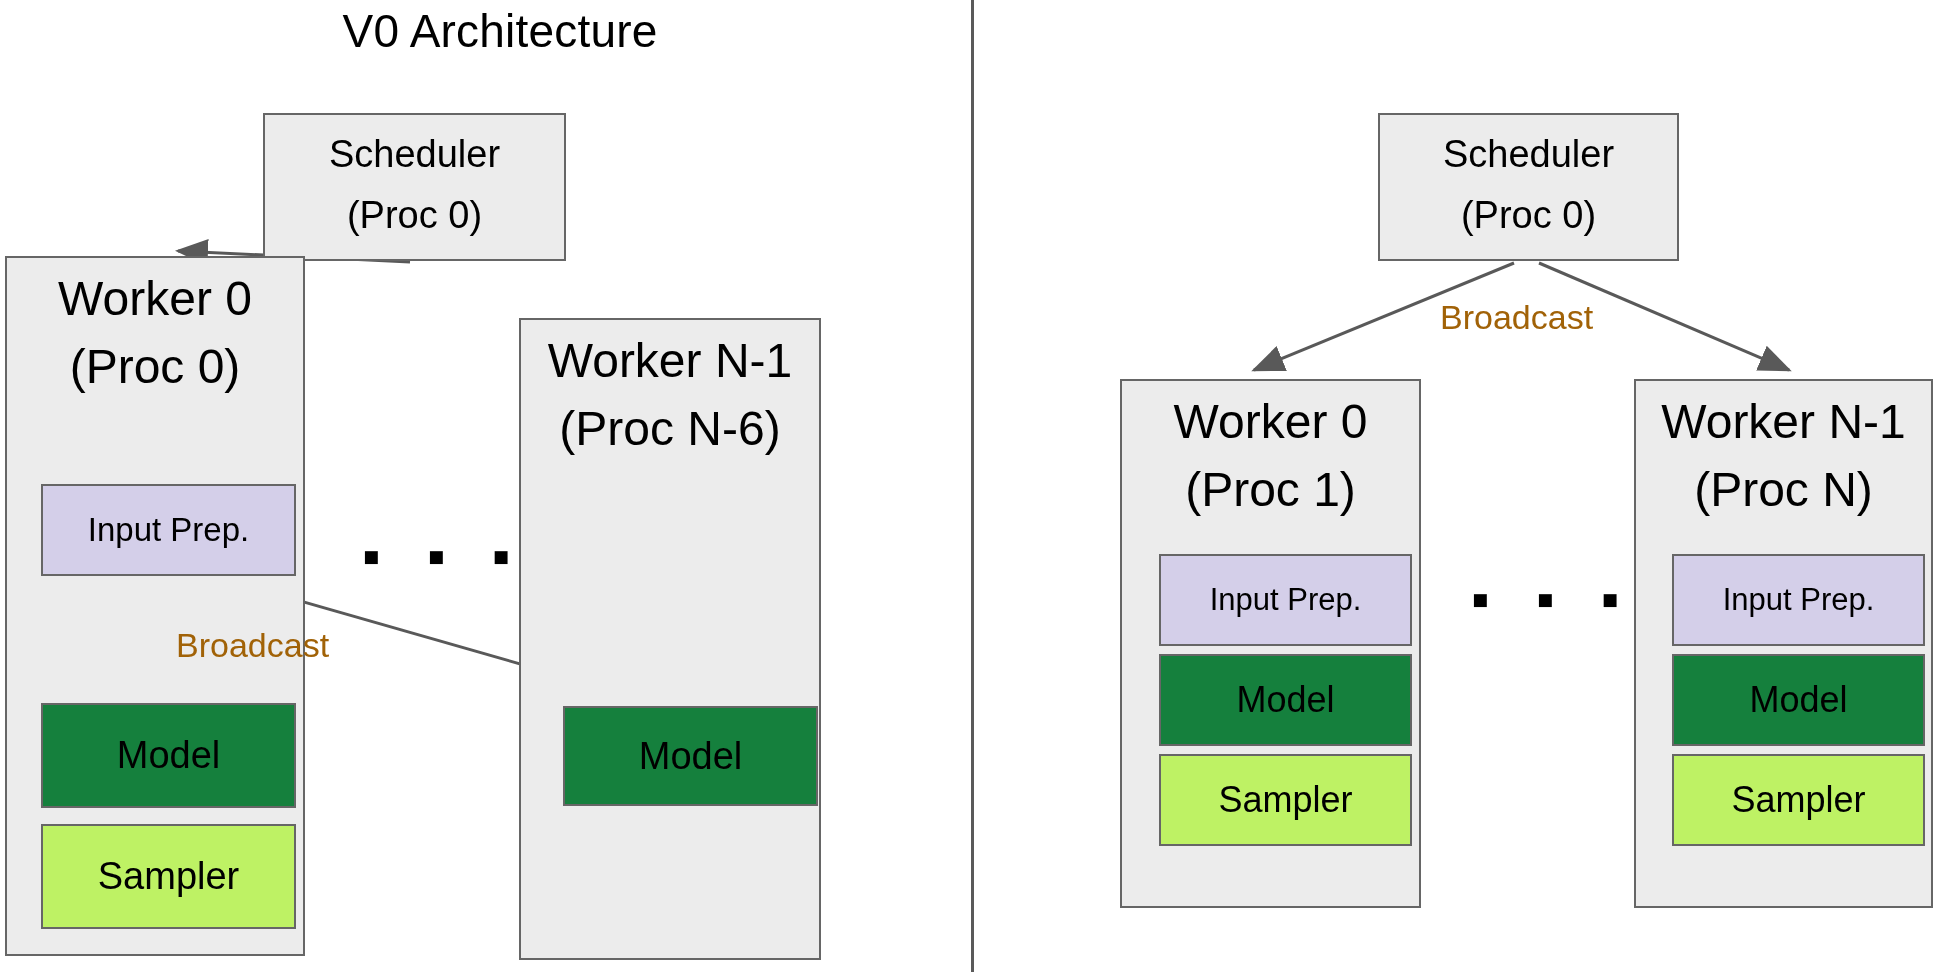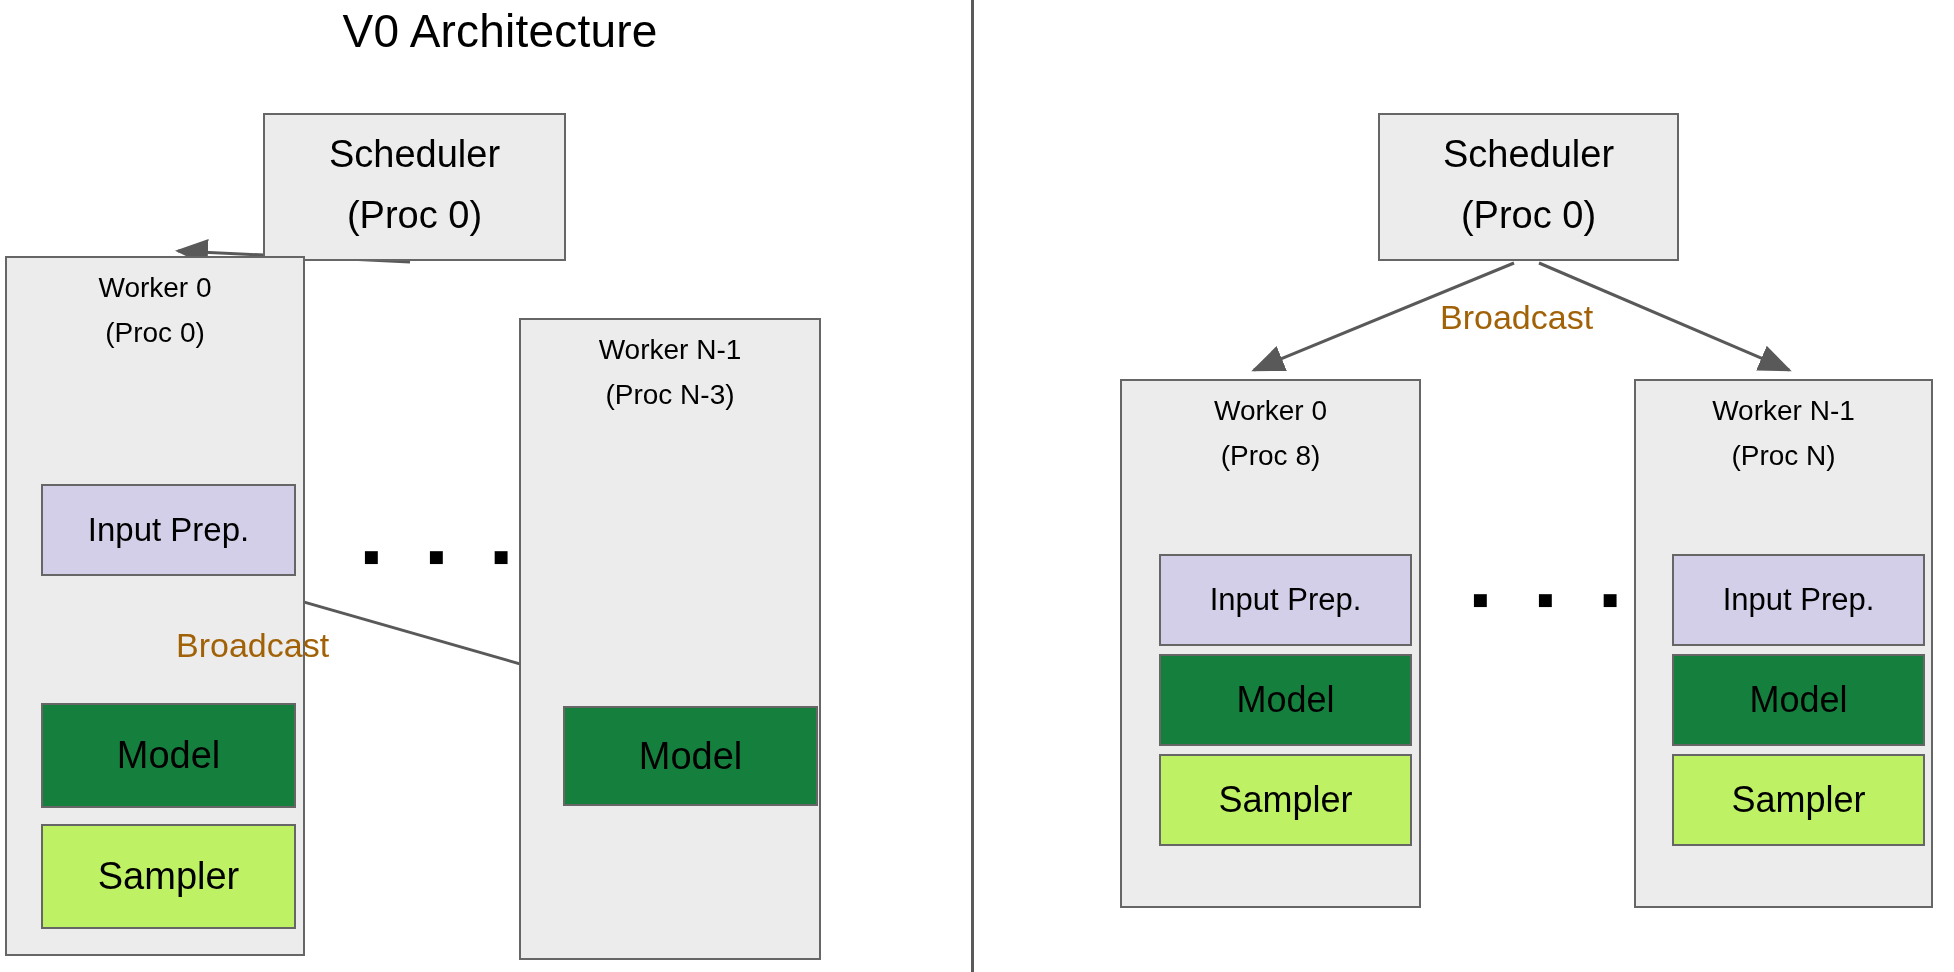--- a/index.html
+++ b/index.html
@@ -62,21 +62,21 @@
   }
   .box-label {
     text-align: center;
     white-space: pre-line;
     line-height: 1.12;
   }
 
   
   .container-box > .box-label {
     width: 100%;
-    font-size: 28px;
+    font-size: 48px;
     padding-top: 14px;
   }
   .scheduler-box > .box-label {
     font-size: 38px;
     padding-top: 18px;
   }
 
   
   .leaf-box {
     position: absolute;
@@ -157,21 +157,21 @@
     </div>
     <div class="leaf-box leaf-model" style="left:25px; top:703px; width:255px; height:105px; font-size:38px;">
       <span>Model</span>
     </div>
     <div class="leaf-box leaf-sampler" style="left:25px; top:824px; width:255px; height:105px; font-size:38px;">
       <span>Sampler</span>
     </div>
 
     <div class="box grey-box container-box" style="left:519px; top:318px; width:302px; height:642px;">
       <div class="box-label">Worker N-1</div>
-      <div class="box-label">(Proc N-3)</div>
+      <div class="box-label">(Proc N-6)</div>
     </div>
     <div class="leaf-box leaf-model" style="left:547px; top:706px; width:255px; height:100px; font-size:38px;">
       <span>Model</span>
     </div>
 
     <div class="edge-label" style="left:176px; top:628px;">Broadcast</div>
 
     <div class="ellipsis-dots" style="left:362px; top:530px;">▪ ▪ ▪</div>
   </div>
 
@@ -194,21 +194,21 @@
 
     <div class="box grey-box container-box scheduler-box" style="left:404px; top:113px; width:301px; height:148px;">
       <div class="box-label">Scheduler</div>
       <div class="box-label">(Proc 0)</div>
     </div>
 
     <div class="edge-label" style="left:466px; top:300px;">Broadcast</div>
 
     <div class="box grey-box container-box" style="left:146px; top:379px; width:301px; height:529px;">
       <div class="box-label">Worker 0</div>
-      <div class="box-label">(Proc 8)</div>
+      <div class="box-label">(Proc 1)</div>
     </div>
     <div class="leaf-box leaf-input-prep" style="left:169px; top:554px; width:253px; height:92px; font-size:31px;">
       <span>Input Prep.</span>
     </div>
     <div class="leaf-box leaf-model" style="left:169px; top:654px; width:253px; height:92px; font-size:36px;">
       <span>Model</span>
     </div>
     <div class="leaf-box leaf-sampler" style="left:169px; top:754px; width:253px; height:92px; font-size:36px;">
       <span>Sampler</span>
     </div>

